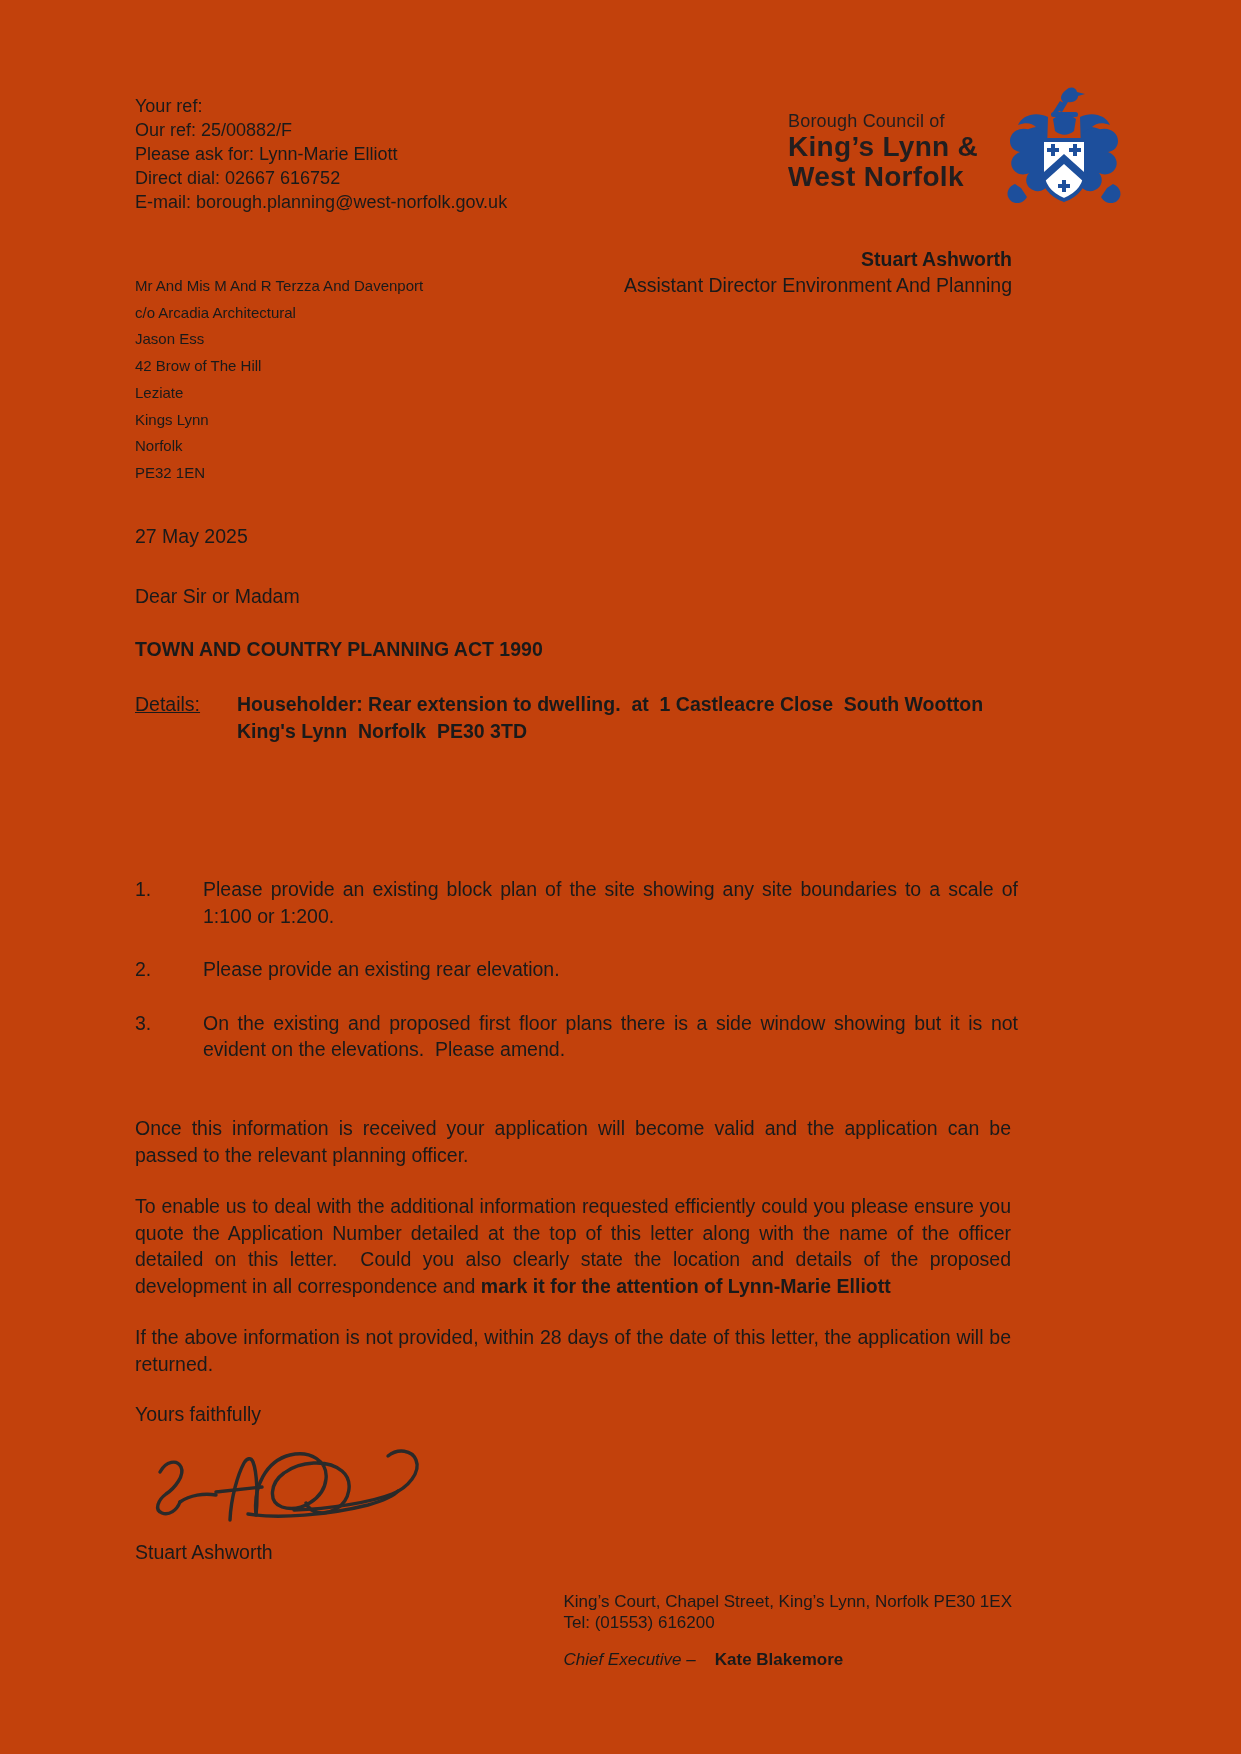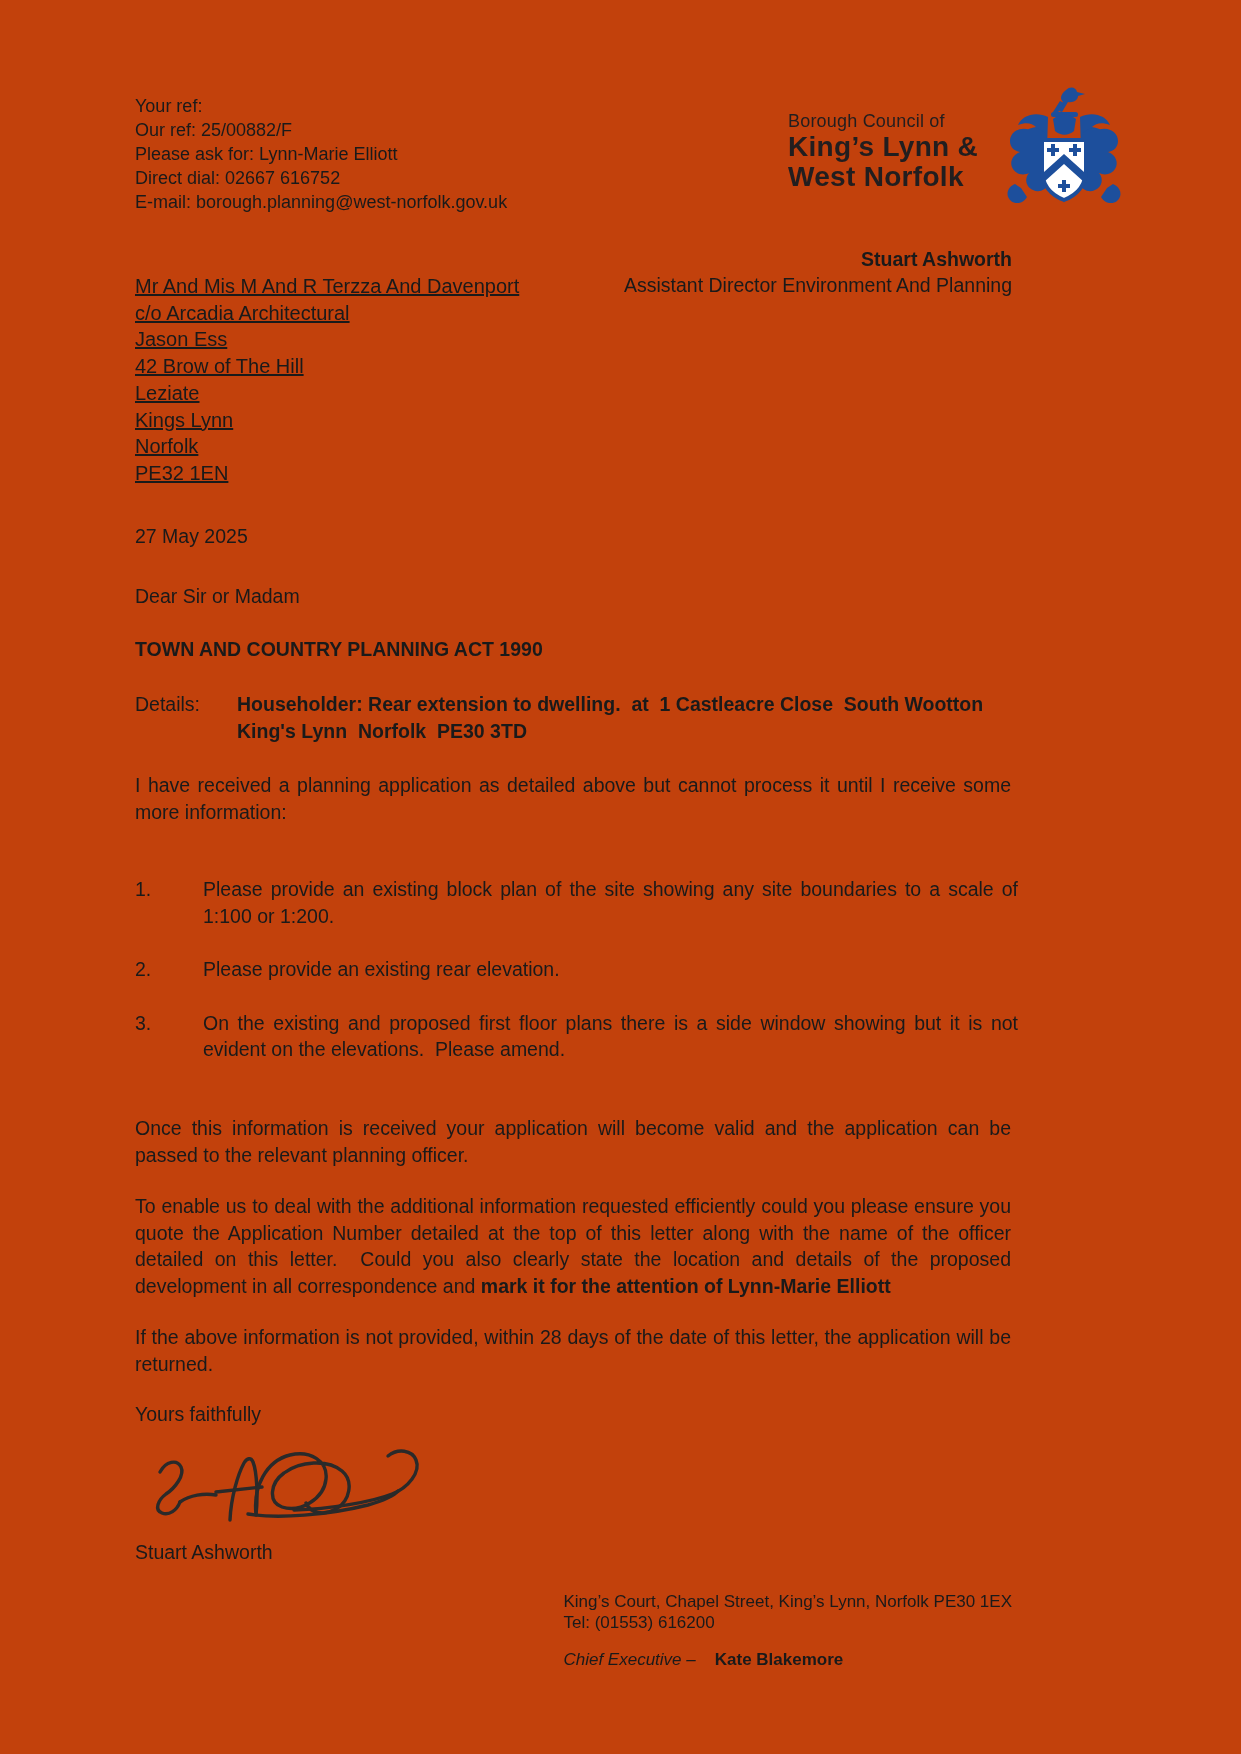--- a/index.html
+++ b/index.html
@@ -15,28 +15,28 @@
   .refs { position:absolute; left:135px; top:94px; font-size:18px; line-height:24px; }
   
   .logo-text { position:absolute; left:788px; top:110px; color:#221e1f; }
   .logo-small { font-size:18px; line-height:22px; letter-spacing:0.2px; }
   .logo-big { font-size:28px; font-weight:bold; line-height:30px; letter-spacing:0.3px; }
   .crest { position:absolute; left:1000px; top:86px; }
   
   .officer { position:absolute; right:229px; top:246px; text-align:right; font-size:19.5px; line-height:26px; }
   .officer .name { font-weight:bold; }
   
-  .recipient { position:absolute; left:135px; top:273px; font-size:20px; line-height:26.7px;text-decoration:underline; }
+  .recipient { position:absolute; left:135px; top:273px; font-size:15px; line-height:26.7px; }
   .line { display:block; }
   .date { position:absolute; left:135px; top:525px; font-size:19.5px; }
   .salutation { position:absolute; left:135px; top:585px; font-size:19.5px; }
   .subject { position:absolute; left:135px; top:638px; font-size:19.5px; font-weight:bold; }
   
   .details { position:absolute; left:135px; top:691px; width:905px; display:flex; font-size:19.5px; line-height:27px; }
-  .details .label { width:102px; flex:none; }
+  .details .label { width:102px; flex:none;text-decoration:underline; }
   .details .text { font-weight:bold; white-space:pre-wrap; }
   
   .para { position:absolute; left:135px; width:876px; font-size:19.5px; line-height:26.5px; text-align:justify; white-space:pre-wrap; }
   .p-intro  { top:772px; }
   .p-valid  { top:1115px; }
   .p-quote  { top:1193px; }
   .p-return { top:1324px; }
   .bold { font-weight:bold; }
   
   .req-list { position:absolute; left:135px; top:876px; width:885px; font-size:19.5px; line-height:26.5px; }
@@ -122,21 +122,20 @@
 
   <div class="date">27 May 2025</div>
   <div class="salutation">Dear Sir or Madam</div>
   <div class="subject">TOWN AND COUNTRY PLANNING ACT 1990</div>
 
   <div class="details">
     <span class="label">Details:</span>
     <span class="text"><span class="line">Householder: Rear extension to dwelling.  at  1 Castleacre Close  South Wootton</span><span class="line">King's Lynn  Norfolk  PE30 3TD</span></span>
   </div>
 
-  <div class="para p-intro">I have received a planning application as detailed above but cannot process it until I receive some more information:</div>
 
   <div class="req-list">
     <div class="req-item">
       <span class="num">1.</span>
       <span class="text">Please provide an existing block plan of the site showing any site boundaries to a scale of 1:100 or 1:200.</span>
     </div>
     <div class="req-item">
       <span class="num">2.</span>
       <span class="text">Please provide an existing rear elevation.</span>
     </div>

